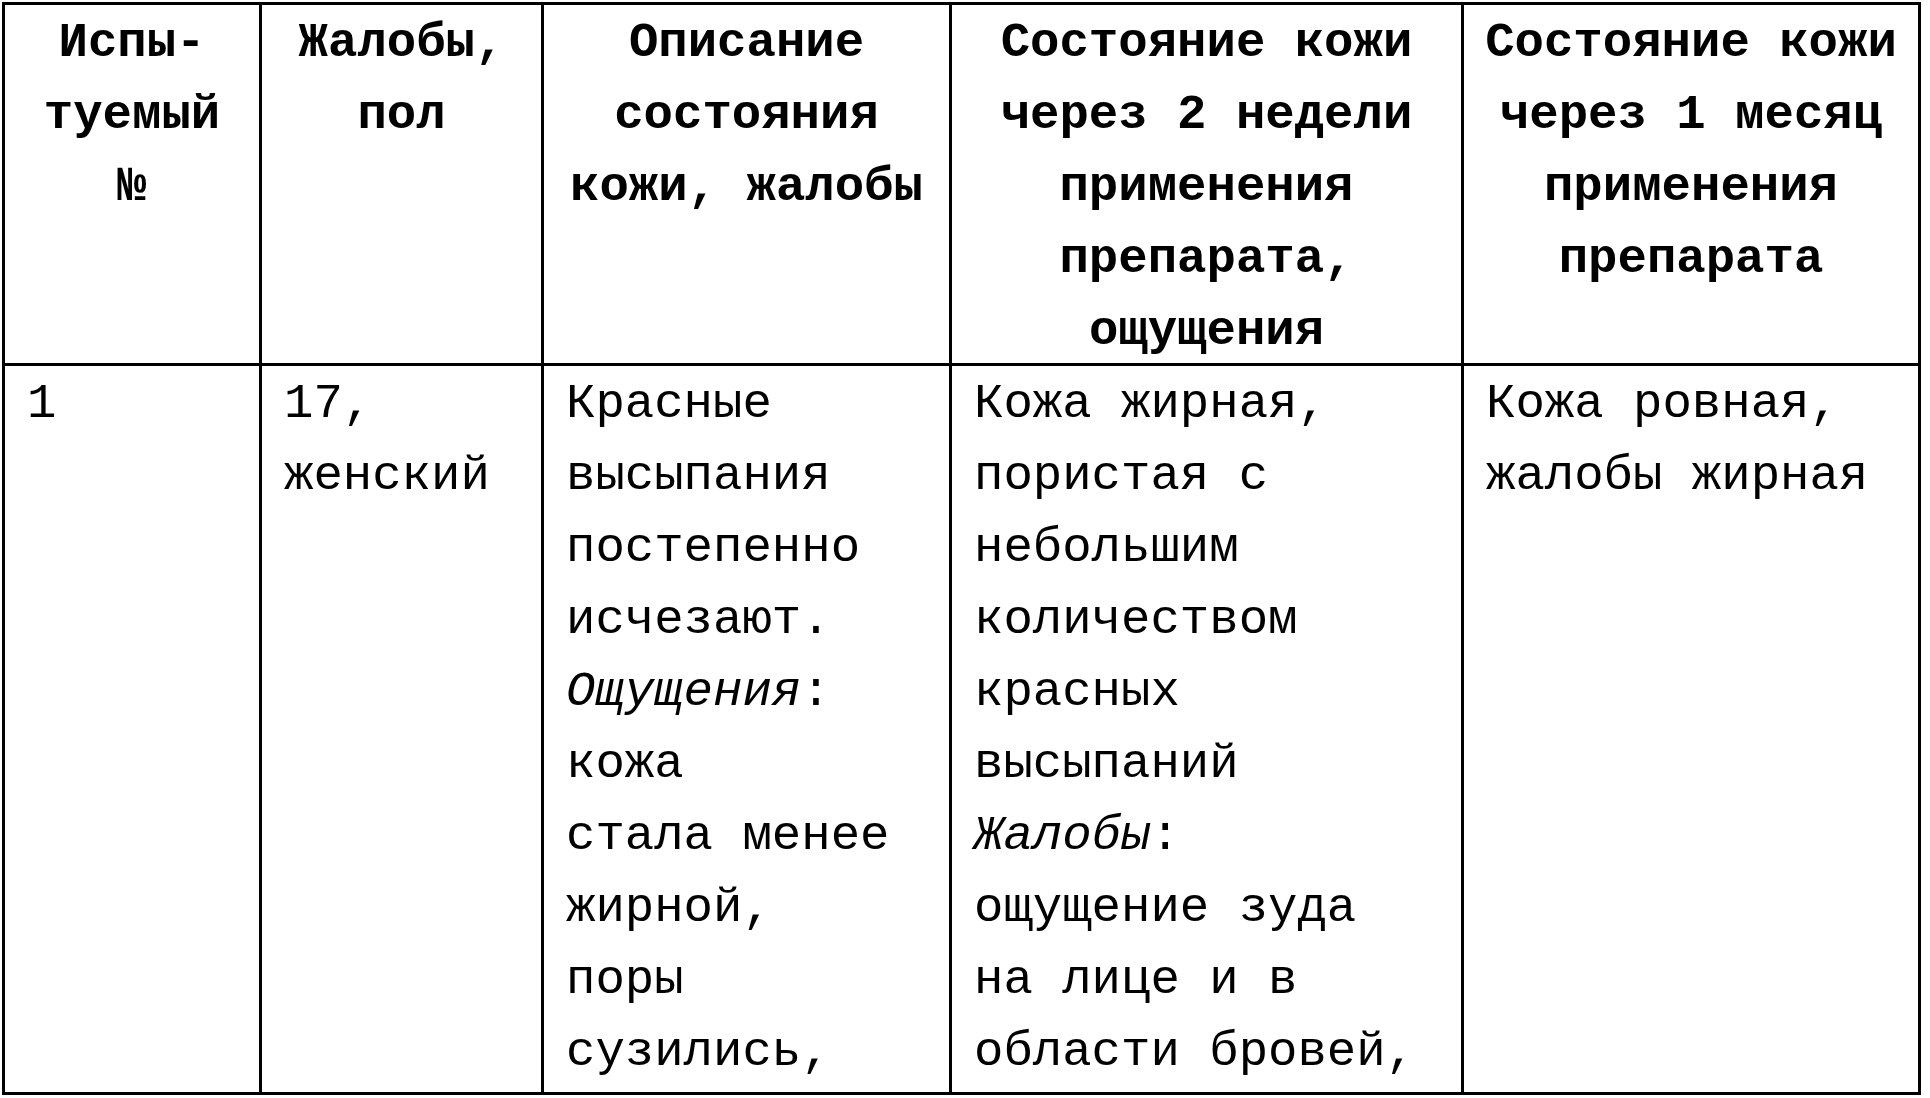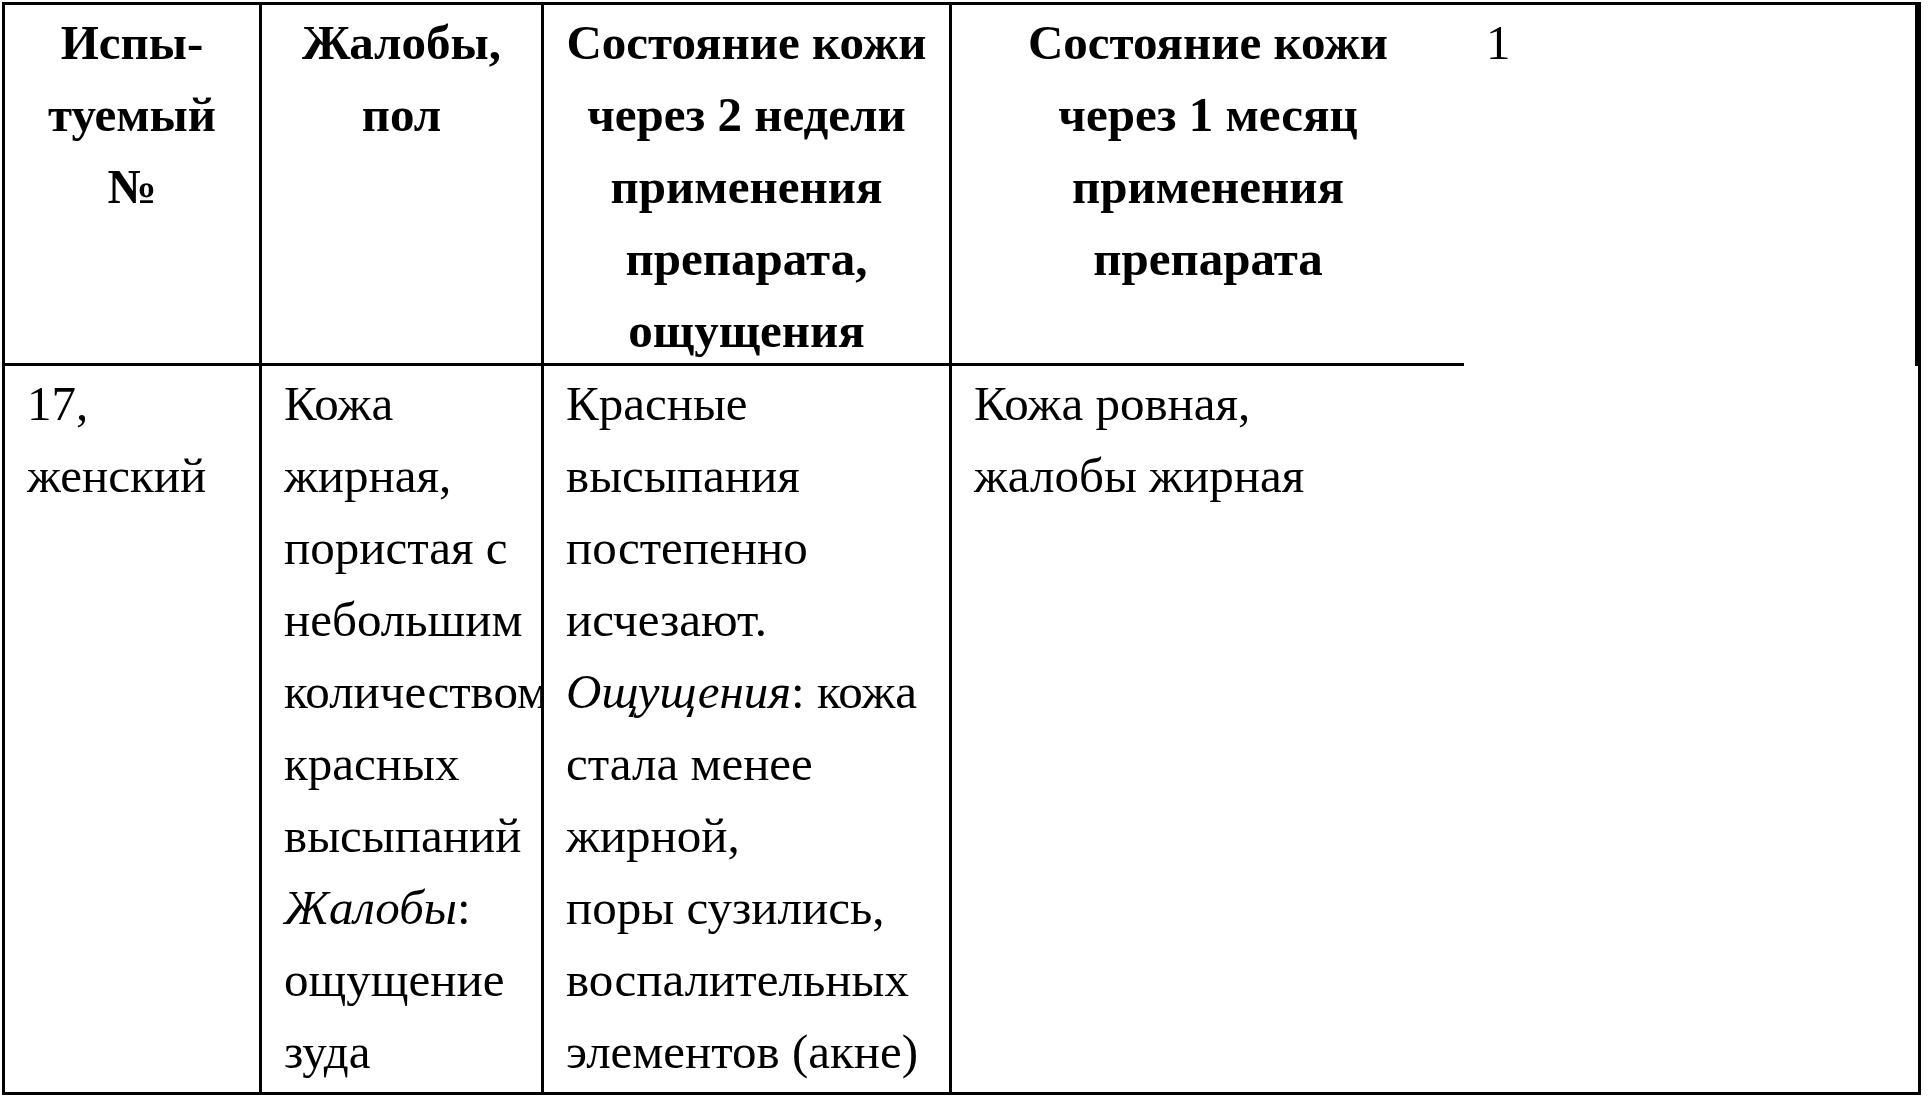--- a/index.html
+++ b/index.html
@@ -21,20 +21,21 @@
     left: 2px;
     top: 2px;
     width: 1919px;
     height: 1093px;
     display: grid;
     grid-template-columns: 257px 282px 408px 512px 1fr;
     grid-template-rows: 361px 1fr;
     border: 3px solid #000000;
     background: #ffffff;
     box-sizing: border-box;
+    font-family: Liberation Mono, monospace;
   }
   .cell {
     box-sizing: border-box;
     border-right: 3px solid #000000;
     overflow: hidden;
     white-space: pre-line;
     font-size: 49px;
     line-height: 72px;
   }
   .cell.last-col {
@@ -58,49 +59,52 @@
 <body>
 
 <div class="page">
   <div class="tbl">
 
     <div class="cell hcell">Испы-
 туемый
 №</div>
     <div class="cell hcell">Жалобы,
 пол</div>
+    <div class="cell hcell">Описание
+состояния
+кожи, жалобы</div>
     <div class="cell hcell">Состояние кожи
 через 2 недели
 применения
 препарата,
 ощущения</div>
     <div class="cell hcell last-col">Состояние кожи
 через 1 месяц
 применения
 препарата</div>
 
     <div class="cell bcell"><span>1</span></div>
     <div class="cell bcell"><span>17,
 женский</span></div>
+    <div class="cell bcell"><span>Красные высыпания
+постепенно
+исчезают.
+</span><span class="italic-run">Ощущения</span><span>: кожа
+стала менее жирной,
+поры сузились,
+воспалительных
+элементов (акне)
+практически нет</span></div>
     <div class="cell bcell"><span>Кожа жирная,
 пористая с
 небольшим
 количеством
 красных
 высыпаний
 </span><span class="italic-run">Жалобы</span><span>:
 ощущение зуда
 на лице и в
 области бровей,</span></div>
-    <div class="cell bcell"><span>Красные высыпания
-постепенно
-исчезают.
-</span><span class="italic-run">Ощущения</span><span>: кожа
-стала менее жирной,
-поры сузились,
-воспалительных
-элементов (акне)
-практически нет</span></div>
     <div class="cell bcell last-col"><span>Кожа ровная,
 жалобы жирная</span></div>
 
   </div>
 </div>
 
 </body></html>

